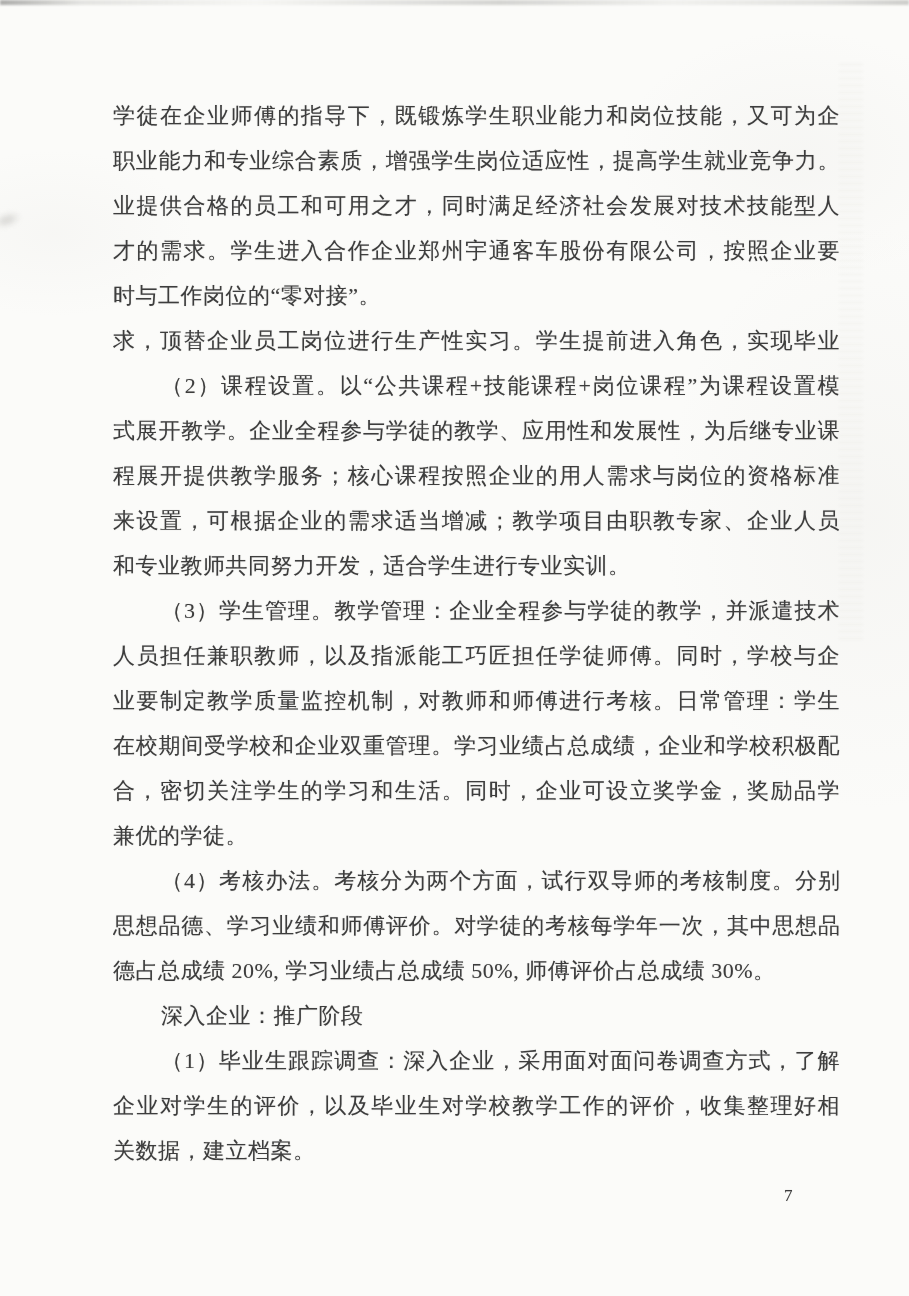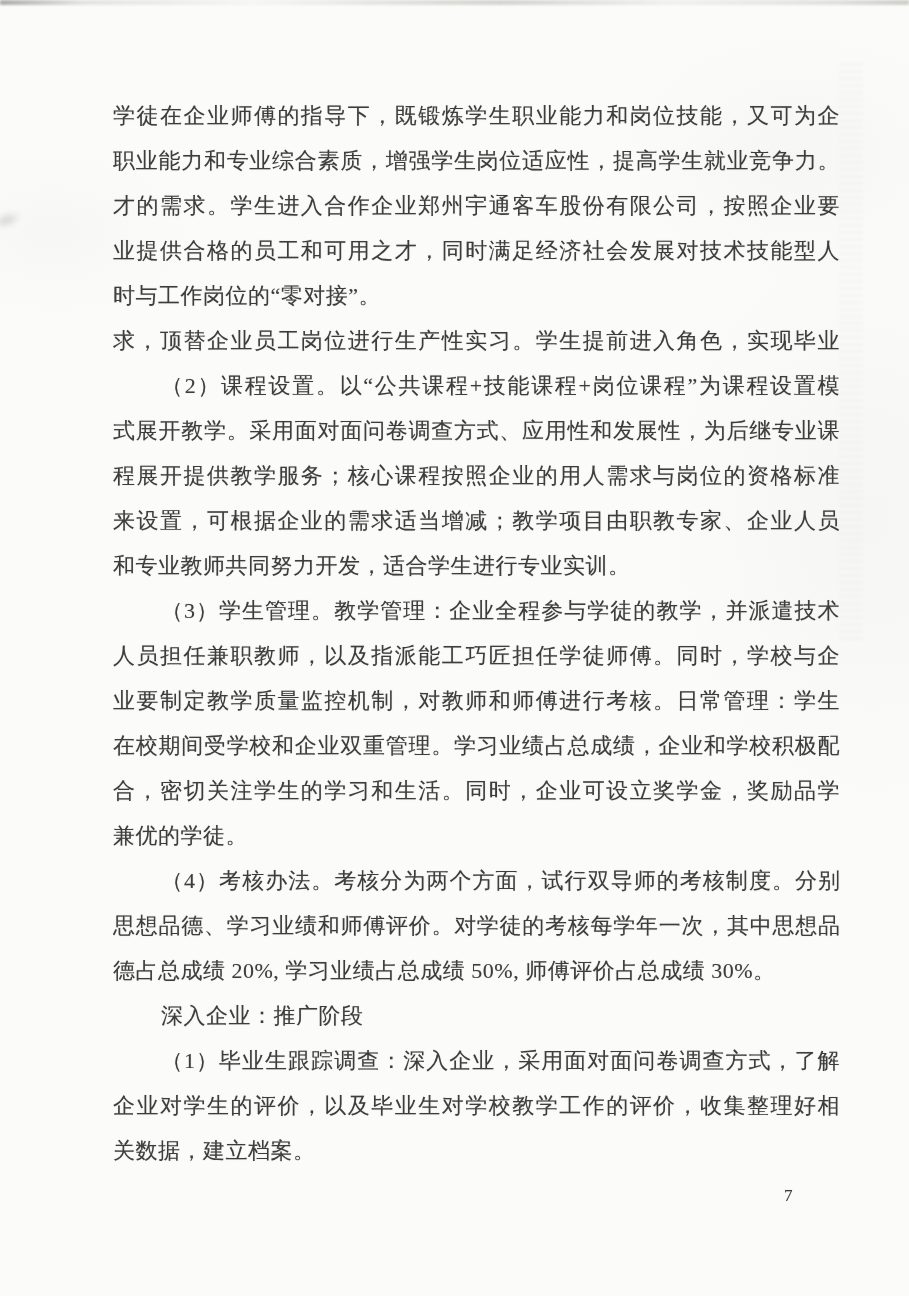--- a/index.html
+++ b/index.html
@@ -100,29 +100,29 @@
 <div class="page">
   <div class="top-streak"></div>
   <div class="smudge-left"></div>
   <div class="right-texture"></div>
 
   <div class="textblock">
 
     <div class="para">
       <div class="ln j">学徒在企业师傅的指导下，既锻炼学生职业能力和岗位技能，又可为企</div>
       <div class="ln j">职业能力和专业综合素质，增强学生岗位适应性，提高学生就业竞争力。</div>
+      <div class="ln j">业提供合格的员工和可用之才，同时满足经济社会发展对技术技能型人</div>
       <div class="ln j">才的需求。学生进入合作企业郑州宇通客车股份有限公司，按照企业要</div>
-      <div class="ln j">业提供合格的员工和可用之才，同时满足经济社会发展对技术技能型人</div>
       <div class="ln">时与工作岗位的“零对接”。</div>
       <div class="ln j">求，顶替企业员工岗位进行生产性实习。学生提前进入角色，实现毕业</div>
     </div>
 
     <div class="para">
       <div class="ln j ind">（2）课程设置。以“公共课程+技能课程+岗位课程”为课程设置模</div>
-      <div class="ln j">式展开教学。采用面对面问卷调查方式、应用性和发展性，为后继专业课</div>
+      <div class="ln j">式展开教学。企业全程参与学徒的教学、应用性和发展性，为后继专业课</div>
       <div class="ln j">程展开提供教学服务；核心课程按照企业的用人需求与岗位的资格标准</div>
       <div class="ln j">来设置，可根据企业的需求适当增减；教学项目由职教专家、企业人员</div>
       <div class="ln">和专业教师共同努力开发，适合学生进行专业实训。</div>
     </div>
 
     <div class="para">
       <div class="ln j ind">（3）学生管理。教学管理：企业全程参与学徒的教学，并派遣技术</div>
       <div class="ln j">人员担任兼职教师，以及指派能工巧匠担任学徒师傅。同时，学校与企</div>
       <div class="ln j">业要制定教学质量监控机制，对教师和师傅进行考核。日常管理：学生</div>
       <div class="ln j">在校期间受学校和企业双重管理。学习业绩占总成绩，企业和学校积极配</div>

